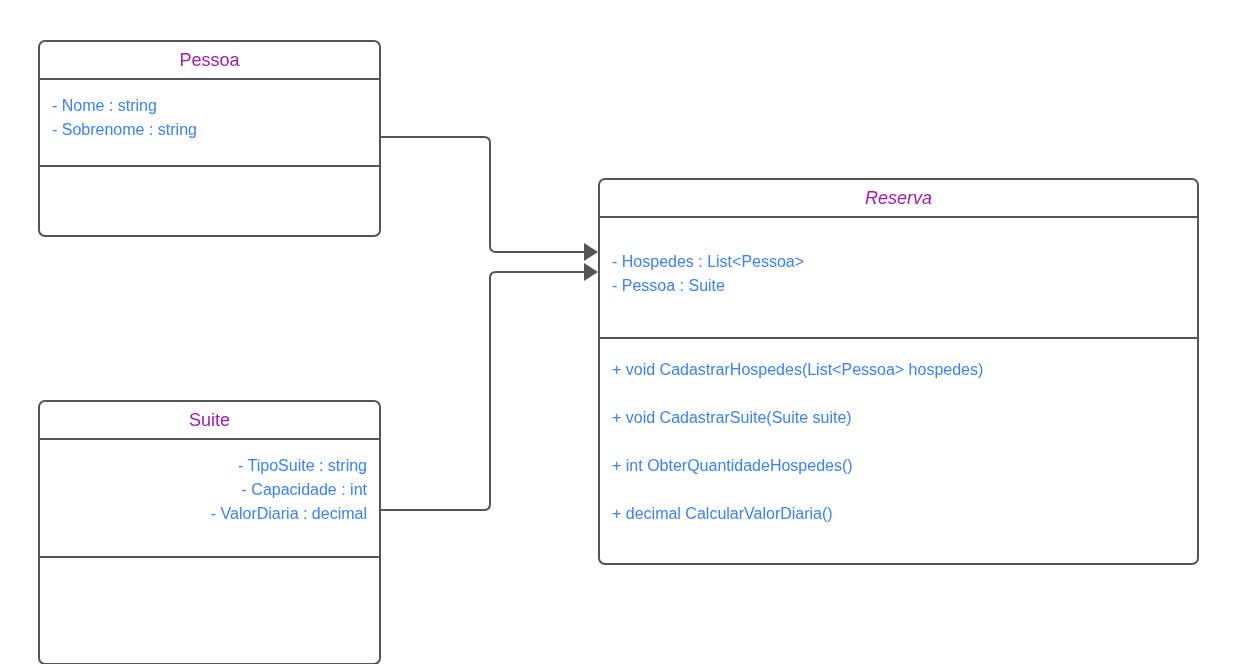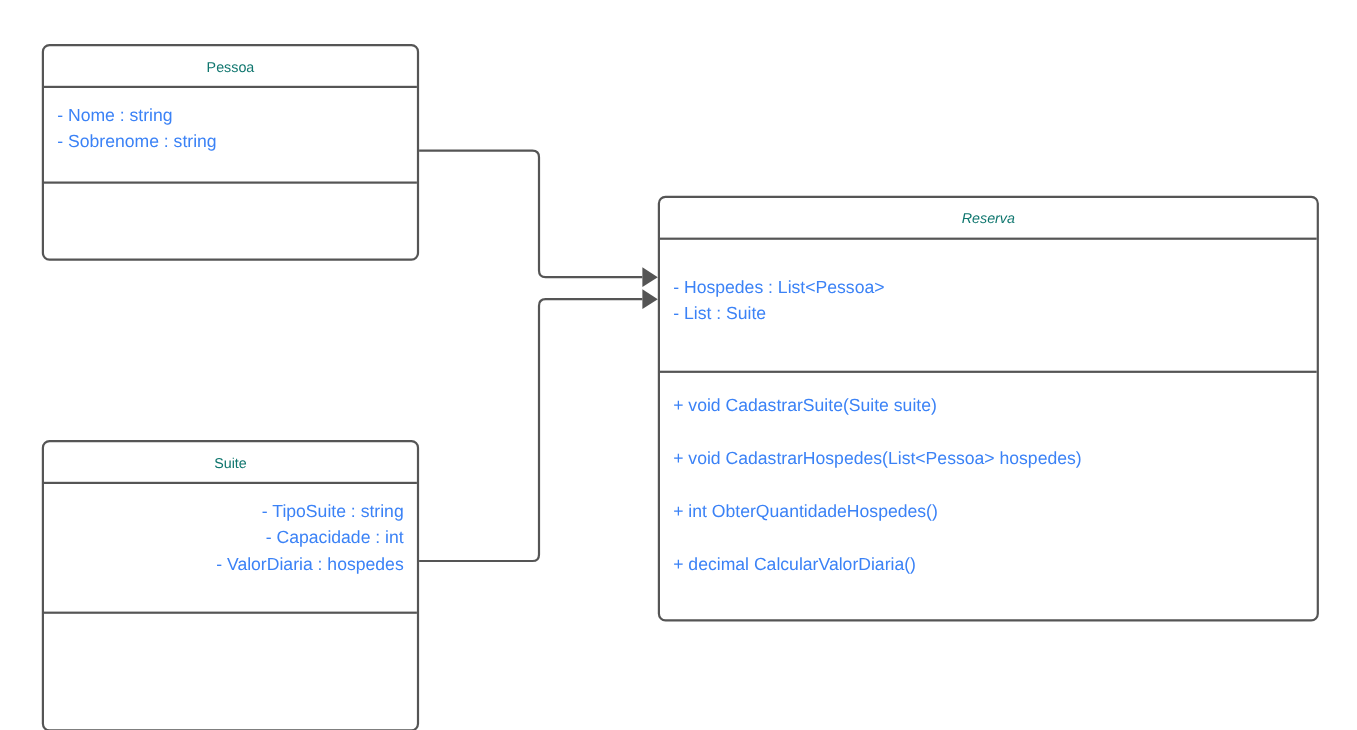--- a/index.html
+++ b/index.html
@@ -27,23 +27,23 @@
     box-sizing: border-box;
     background: #ffffff;
     border: 2px solid #555555;
     border-radius: 7px;
     z-index: 2;
   }
   .uml-title {
     box-sizing: border-box;
     width: 100%;
     text-align: center;
-    font-size: 13px;
+    font-size: 18px;
     line-height: 1;
-    color: #0f766e;
+    color: #a21caf;
     border-bottom: 2px solid #555555;
     display: flex;
     align-items: center;
     justify-content: center;
   }
   .uml-compartment {
     box-sizing: border-box;
     width: 100%;
     padding: 0 12px;
     overflow: hidden;
@@ -119,32 +119,32 @@
   <div class="uml-compartment ops">
     <div class="uml-empty"></div>
   </div>
 </div>
 
 <div class="uml-class" id="class-suite">
   <div class="uml-title">Suite</div>
   <div class="uml-compartment attrs divided">
     <div class="uml-line">- TipoSuite : string</div>
     <div class="uml-line">- Capacidade : int</div>
-    <div class="uml-line">- ValorDiaria : hospedes</div>
+    <div class="uml-line">- ValorDiaria : decimal</div>
   </div>
   <div class="uml-compartment ops">
     <div class="uml-empty"></div>
   </div>
 </div>
 
 <div class="uml-class" id="class-reserva">
   <div class="uml-title">Reserva</div>
   <div class="uml-compartment attrs divided">
     <div class="uml-line">- Hospedes : List&lt;Pessoa&gt;</div>
-    <div class="uml-line">- List : Suite</div>
+    <div class="uml-line">- Pessoa : Suite</div>
   </div>
   <div class="uml-compartment ops">
+    <div class="uml-line method">+ void CadastrarHospedes(List&lt;Pessoa&gt; hospedes)</div>
     <div class="uml-line method">+ void CadastrarSuite(Suite suite)</div>
-    <div class="uml-line method">+ void CadastrarHospedes(List&lt;Pessoa&gt; hospedes)</div>
     <div class="uml-line method">+ int ObterQuantidadeHospedes()</div>
     <div class="uml-line method">+ decimal CalcularValorDiaria()</div>
   </div>
 </div>
 
 </body></html>

